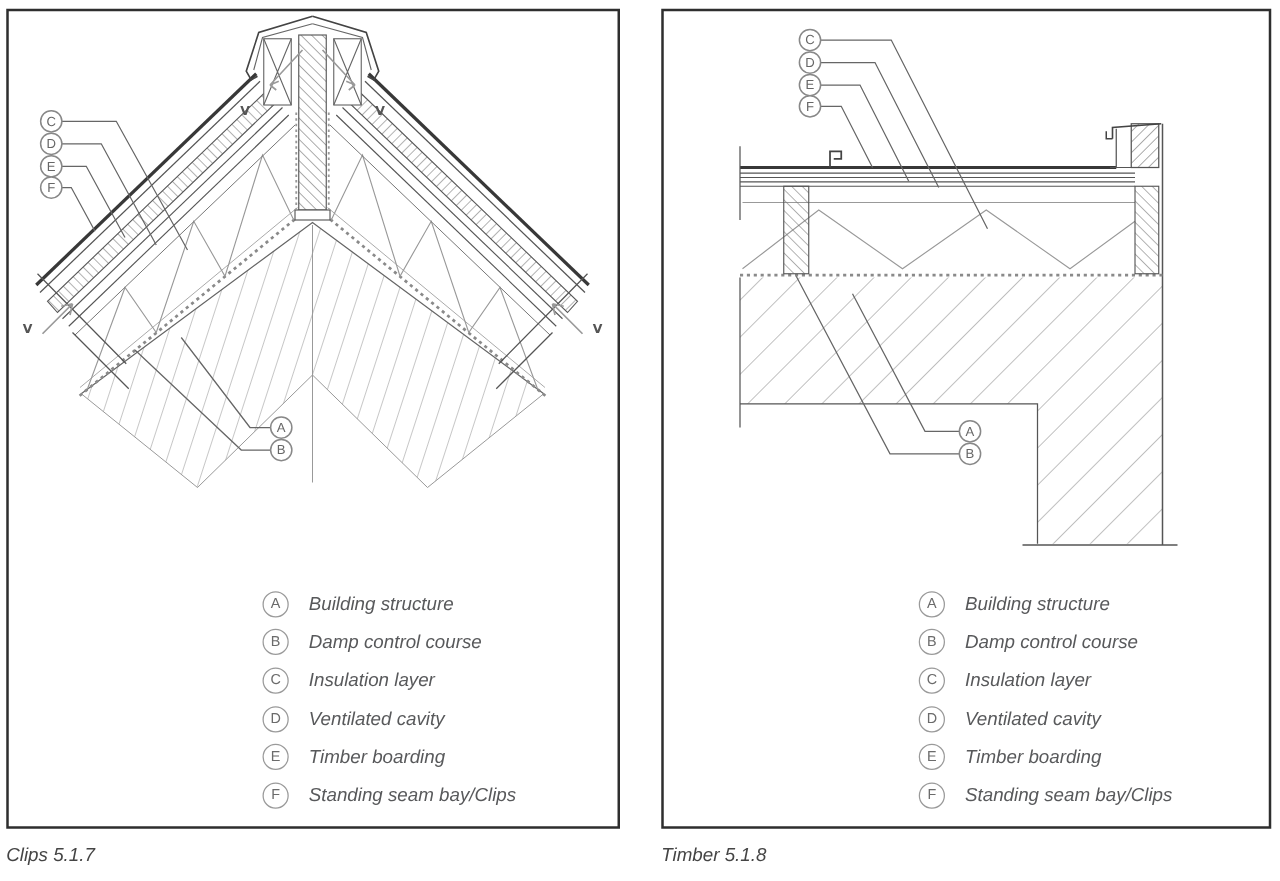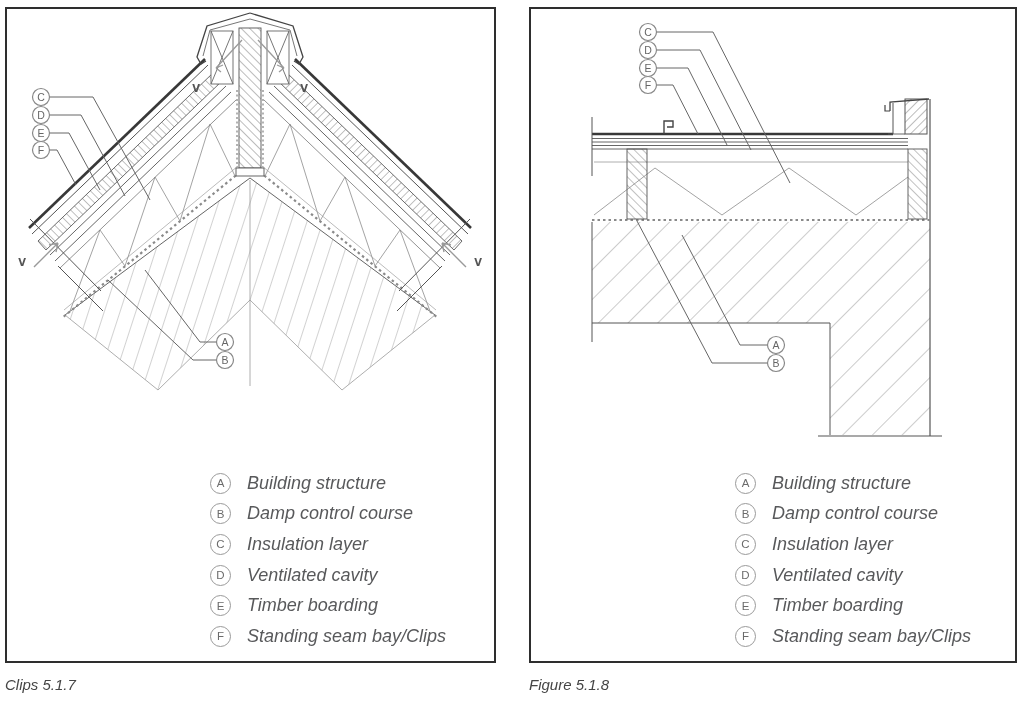--- a/index.html
+++ b/index.html
@@ -8,21 +8,21 @@
   #panel-1{left:5px;top:7px;width:487px;height:652px;}
   #panel-2{left:529px;top:7px;width:484px;height:652px;}
   .panel svg{position:absolute;left:0;top:0;width:100%;height:100%;}
   .legend{position:absolute;width:270px;}
   #panel-1 .legend{left:203px;top:459px;}
   #panel-2 .legend{left:204px;top:459px;}
   .legend-row{display:flex;align-items:center;height:30.6px;}
   .key-circle{width:19px;height:19px;border:1.5px solid #9a9a9a;border-radius:50%;
     display:flex;align-items:center;justify-content:center;flex:0 0 auto;
     font-size:11.5px;color:#6b6b6b;background:#fff;}
-  .key-label{margin-left:16px;font-style:italic;font-size:18px;color:#58595b;white-space:nowrap;}
+  .key-label{margin-left:16px;font-style:italic;font-size:15px;color:#58595b;white-space:nowrap;}
   .caption{position:absolute;top:676px;font-style:italic;font-size:15px;color:#454545;}
   #caption-1{left:5px;}
   #caption-2{left:529px;}
   .lbl{font-family:"DejaVu Sans",sans-serif;font-weight:bold;font-size:10px;fill:#555;}
   .callout-letter{font-family:"Liberation Sans",sans-serif;font-size:10.5px;fill:#666;}
 </style>
 </head>
 <body>
 
 <figure class="panel" id="panel-1">
@@ -270,13 +270,13 @@
     <div class="legend-row">
         <span class="key-circle">E</span>
         <span class="key-label">Timber boarding</span>
       </div>
     <div class="legend-row">
         <span class="key-circle">F</span>
         <span class="key-label">Standing seam bay/Clips</span>
       </div>
   </div>
 </figure>
-<div class="caption" id="caption-2">Figure 5.1.8</div>
+<div class="caption" id="caption-2">Timber 5.1.8</div>
 
 </body></html>

